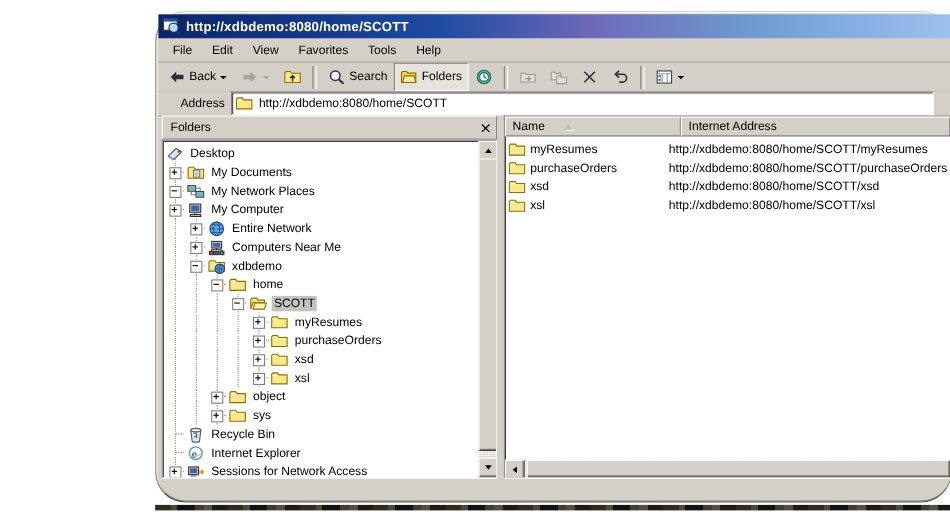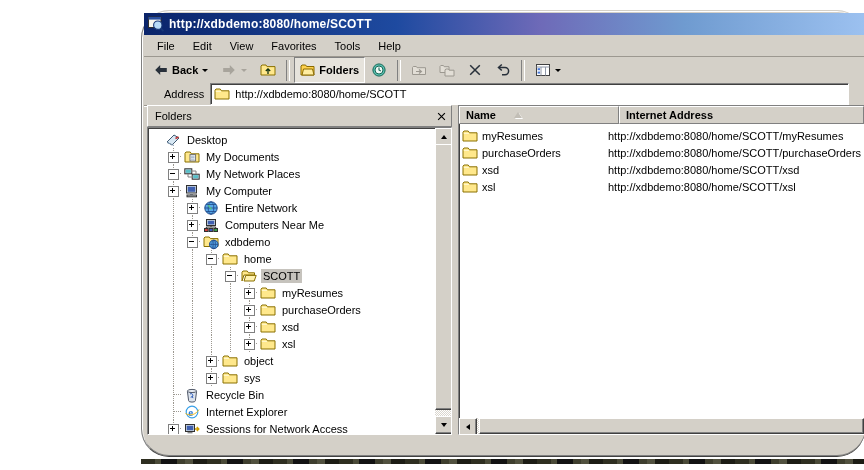--- a/index.html
+++ b/index.html
@@ -26,21 +26,21 @@
     display:flex;align-items:center;gap:5px;padding:0 4px;
   }
   .title-text{color:#fff;font-weight:bold;font-size:12px;letter-spacing:.2px;white-space:nowrap;}
 
   .band{position:absolute;left:2px;right:0;background:#D4D0C8;border-bottom:1px solid #9C9890;box-shadow:0 1px 0 #FFFFFF;}
   .menubar{top:24px;height:21px;display:flex;align-items:center;padding-left:4px;}
   .menu-item{padding:3px 9px;}
   .toolbar{top:46px;height:26px;display:flex;align-items:center;padding-left:3px;}
   .addressbar{top:72px;height:22px;display:flex;align-items:center;padding:0 16px;}
 
-  .toolbtn{height:24px;display:flex;align-items:center;gap:3px;padding:0 5px;border:1px solid transparent;font-weight:bold;}
+  .toolbtn{height:24px;display:flex;align-items:center;gap:3px;padding:0 5px;border:1px solid transparent;}
   .toolbtn.pressed{border-color:#808080 #FFFFFF #FFFFFF #808080;background:#E6E3DC;}
   .caret{width:0;height:0;border-left:3px solid transparent;border-right:3px solid transparent;border-top:3px solid #000;margin:0 1px;}
   .caret.dim{border-top-color:#A8A49C;}
   .tb-sep{width:2px;height:21px;border-left:1px solid #808080;border-right:1px solid #FFFFFF;margin:0 4px;flex:none;}
 
   .address-label{padding:0 6px 0 4px;}
   .address-input{
     flex:1;height:20px;background:#fff;display:flex;align-items:center;gap:5px;padding:0 3px;
     border:1px solid;border-color:#808080 #FFFFFF #FFFFFF #808080;
     box-shadow:inset 1px 1px 0 #404040;
@@ -56,21 +56,21 @@
   .pane-header .spring{flex:1;}
   .close-btn{width:16px;height:14px;display:flex;align-items:center;justify-content:center;}
   .close-btn svg{width:9px;height:9px;}
 
   .tree-wrap{
     flex:1;display:flex;background:#fff;
     border:1px solid;border-color:#808080 #FFFFFF #FFFFFF #808080;
     box-shadow:inset 1px 1px 0 #404040;overflow:hidden;
   }
   .tree-scroll{flex:1;padding-top:3px;overflow:hidden;}
-  .tree-row{height:17px;display:flex;align-items:center;white-space:nowrap;padding-left:16px;}
+  .tree-row{height:17px;display:flex;align-items:center;white-space:nowrap;padding-left:2px;}
   .guide{width:19px;height:17px;flex:none;position:relative;}
   .guide::before{content:"";position:absolute;left:9px;top:0;bottom:0;width:1px;
     background-image:repeating-linear-gradient(to bottom,#9C9890 0 1px,transparent 1px 2px);}
   .guide.slot::after{content:"";position:absolute;left:10px;right:1px;top:8px;height:1px;
     background-image:repeating-linear-gradient(to right,#9C9890 0 1px,transparent 1px 2px);}
   .expander{position:absolute;left:4px;top:4px;width:9px;height:9px;background:#fff;border:1px solid #808080;z-index:1;}
   .expander .h{position:absolute;left:1px;top:3px;width:5px;height:1px;background:#000;}
   .expander .v{position:absolute;left:3px;top:1px;width:1px;height:5px;background:#000;}
   .ticon{width:16px;height:16px;flex:none;margin:0 4px 0 1px;}
   .ticon svg{width:16px;height:16px;}
@@ -91,21 +91,21 @@
 
   .splitter{width:6px;flex:none;background:#D4D0C8;}
 
   .right-pane{
     flex:1;display:flex;flex-direction:column;background:#fff;
     border:1px solid;border-color:#808080 #FFFFFF #FFFFFF #808080;
     box-shadow:inset 1px 1px 0 #404040;overflow:hidden;
   }
   .list-headers{height:18px;flex:none;display:flex;background:#D4D0C8;}
   .col-header{border:1px solid;border-color:#FFFFFF #808080 #808080 #FFFFFF;background:#D4D0C8;
-    display:flex;align-items:center;padding:0 6px;font-weight:bold;}
+    display:flex;align-items:center;padding:0 6px;}
   .col-name{width:146px;flex:none;}
   .col-address{flex:1;}
   .sort-up{width:0;height:0;border-left:4px solid transparent;border-right:4px solid transparent;
     border-bottom:6px solid #C2BEB6;margin-left:18px;filter:drop-shadow(1px 1px 0 #fff);}
   .list-body{flex:1;padding-top:3px;overflow:hidden;}
   .list-row{height:17px;display:flex;align-items:center;}
   .cell-name{width:146px;flex:none;display:flex;align-items:center;gap:4px;padding-left:3px;}
   .cell-address{flex:1;white-space:nowrap;}
   .hscroll{height:16px;flex:none;display:flex;background:repeating-conic-gradient(#FFFFFF 0% 25%,#DAD6CE 25% 50%) 0 0/2px 2px;}
   .hs-btn{width:16px;height:16px;flex:none;background:#D4D0C8;
@@ -172,20 +172,29 @@
     </div>
     <div class="toolbtn">
       <span class="icon16">
           <svg viewBox="0 0 16 16">
             <path d="M1 13 V4 l1-1 h4 l1 1.6 h8 V13z" fill="#FFE88C" stroke="#8A7000"></path>
             <path d="M8 12 V7 M5.8 9 L8 6.8 10.2 9" stroke="#103010" stroke-width="1.3" fill="none"></path>
           </svg>
         </span>
     </div>
     <div class="tb-sep"></div>
+    <div class="toolbtn">
+      <span class="icon16">
+          <svg viewBox="0 0 16 16">
+            <circle cx="6.8" cy="6.8" r="4.3" fill="#F0F8FF" stroke="#303850" stroke-width="1.4"></circle>
+            <path d="M10 10 l4.2 4.2" stroke="#303850" stroke-width="2"></path>
+          </svg>
+        </span>
+      <span>Search</span>
+    </div>
     <div class="toolbtn pressed">
       <span class="icon16">
           <svg viewBox="0 0 16 16">
             <path d="M1 13 V4 l1-1 h3.6 l1 1.5 H14 V13z" fill="#FFD24E" stroke="#8A6A00"></path>
             <path d="M3.5 7 h9 l1.5 6 h-12z" fill="#FFEDA0" stroke="#8A6A00"></path>
           </svg>
         </span>
       <span>Folders</span>
     </div>
     <div class="toolbtn">

